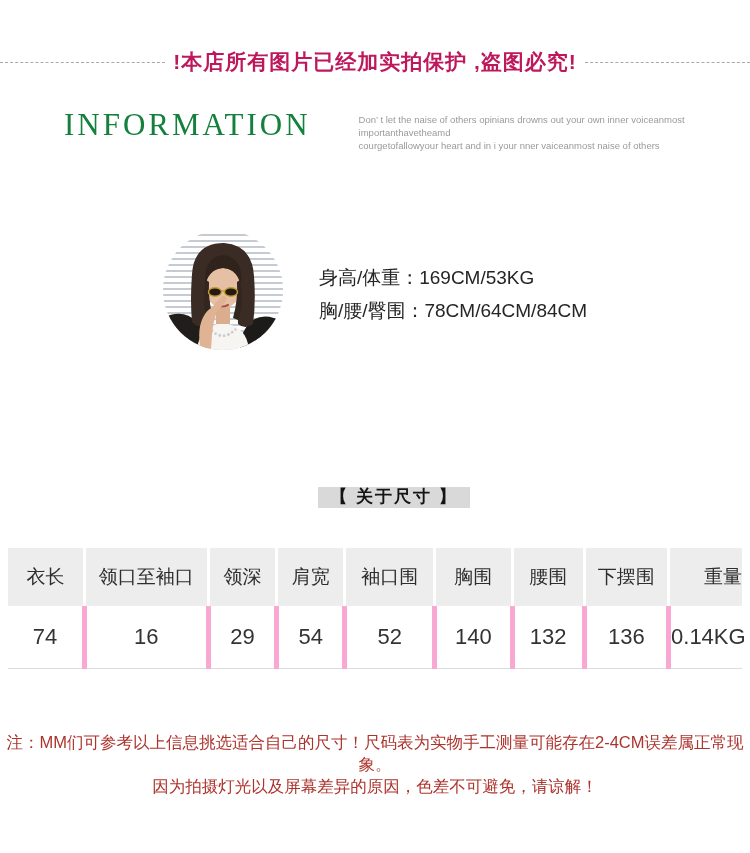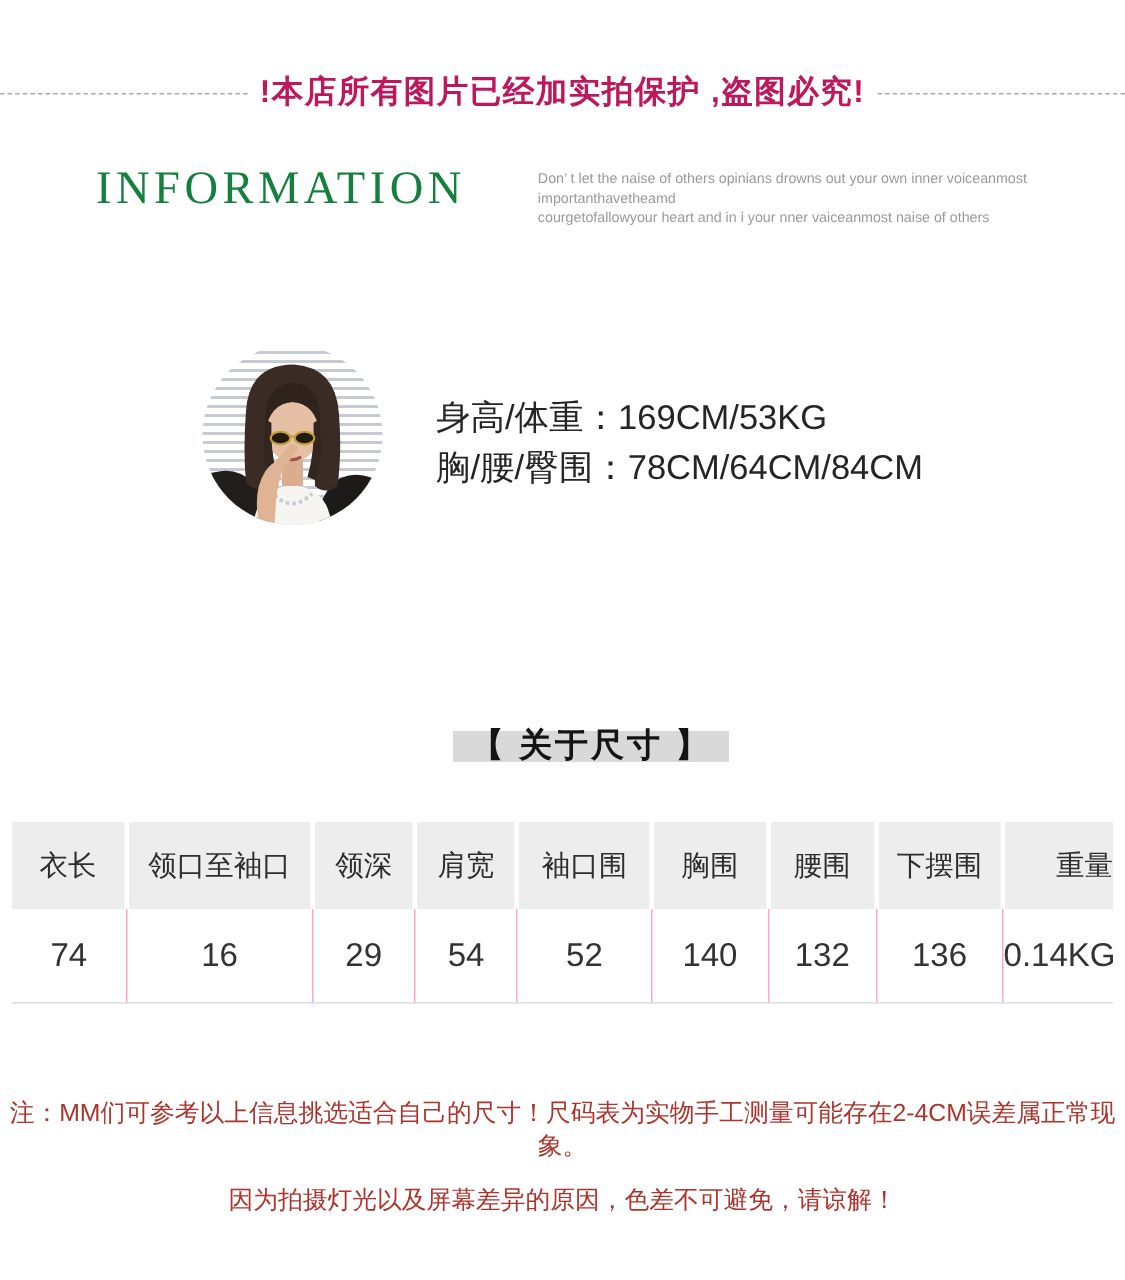--- a/index.html
+++ b/index.html
@@ -21,48 +21,48 @@
 
   
   .model { margin-top:78px; display:flex; justify-content:center; align-items:center; }
   .model-photo {
     width:120px; height:120px; border-radius:50%; overflow:hidden; position:relative; flex:0 0 auto;
     background:repeating-linear-gradient(180deg,#ffffff 0 4px,#c5cad3 4px 6px);
   }
   .model-photo svg { position:absolute; inset:0; }
   .model-text { margin-left:36px; }
   .model-name { font-size:27px; font-weight:800; color:#101010; letter-spacing:.5px; line-height:30px; }
-  .model-line { margin-top:9px; font-size:23px; color:#252525; line-height:24px; }
+  .model-line { margin-top:9px; font-size:19px; color:#252525; line-height:24px; }
 
   
   .size-title-wrap { margin-top:132px; text-align:center; }
   .size-title {
-    display:inline-block; font-size:22px; font-weight:bold; color:#141414; letter-spacing:2px;
+    display:inline-block; font-size:17px; font-weight:bold; color:#141414; letter-spacing:2px;
     padding:2px 12px; line-height:26px;
     background:linear-gradient(180deg, transparent 18%, #d9d9d9 18%, #d9d9d9 86%, transparent 86%);
     margin-left:38px;
   }
 
   
   table.size-table { margin:36px auto 0; width:734px; border-collapse:collapse; table-layout:fixed; }
   .size-table th {
     background:#ededed; height:58px; font-size:19px; font-weight:500; color:#2e2e2e;
     border-right:3px solid #ffffff; text-align:center; vertical-align:middle;
   }
   .size-table th:last-child { border-right:none;text-align:right; }
   .size-table td {
     height:62px; font-size:22px; font-weight:400; color:#333;
-    border-right:1px solid #f9a8d4; border-bottom:1px solid #dcdcdc;
+    border-right:5px solid #f9a8d4; border-bottom:1px solid #dcdcdc;
     text-align:center; vertical-align:middle; background:#fff;
   }
   .size-table td:last-child { border-right:none; }
 
   
   .notes { margin-top:62px; text-align:center; font-size:16.5px; line-height:22px; }
-  .note-line2 { margin-top:14px; }
+  .note-line2 { }
 </style>
 </head>
 <body>
 
 <div class="banner">
   <span class="dash-line"></span>
   <span class="banner-text">!本店所有图片已经加实拍保护 ,盗图必究!</span>
   <span class="dash-line"></span>
 </div>
 

